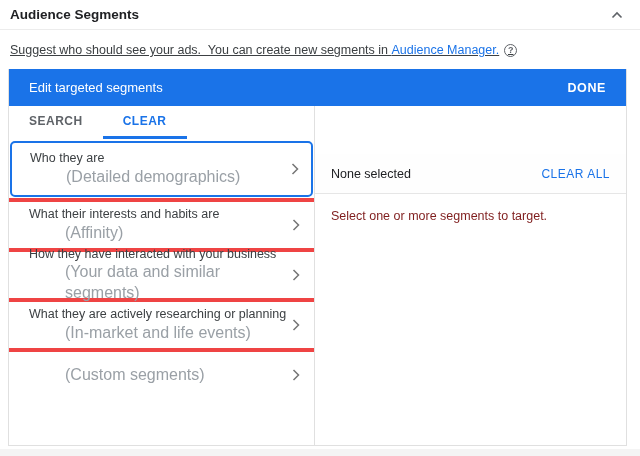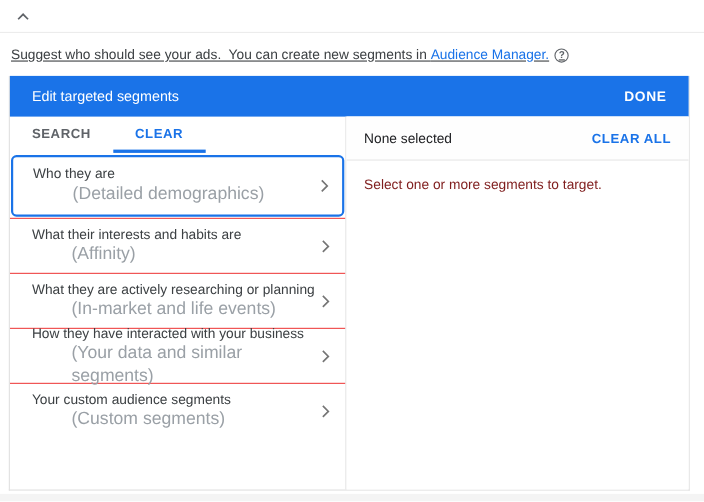--- a/index.html
+++ b/index.html
@@ -79,21 +79,21 @@
     font-family: "Liberation Sans", sans-serif;
   }
   .tab.active { color: #1a73e8; border-bottom: 3px solid #1a73e8; }
 
   .seg-list { flex: 1; overflow: hidden; }
   .seg-item {
     height: 50px;
     padding: 0 14px 0 20px;
     display: flex; align-items: center; justify-content: space-between;
     cursor: pointer;
-    border-top: 1px solid #ef4444;
+    border-top: 4px solid #ef4444;
   }
   .seg-item.selected {
     height: 56px;
     margin: 2px 1px 1px 1px;
     border: 2px solid #1a73e8;
     border-radius: 5px;
     padding: 0 12px 0 18px;
   }
   .seg-text { line-height: 1.3; }
   .seg-title { font-size: 12.5px; color: #3c4043; }
@@ -101,39 +101,41 @@
   .chevron-right { flex: 0 0 auto; display: flex; align-items: center; }
 
   
   .right-col { flex: 1; display: flex; flex-direction: column; background: #fff; }
   .right-header {
     height: 40px; flex: 0 0 40px;
     border-bottom: 1px solid #e6e6e6;
     display: flex; align-items: center; justify-content: space-between;
     padding: 0 16px;
     background: #fefefe;
+    margin-top: 48px;
   }
   .none-selected { font-size: 12.5px; color: #202124; }
   .clear-all-btn {
-    font-size: 12px; font-weight: bold; letter-spacing: 0.5px;
+    font-size: 12px; font-weight: normal; letter-spacing: 0.5px;
     color: #1a73e8; cursor: pointer; background: none; border: none;
     font-family: "Liberation Sans", sans-serif;
   }
   .right-message { padding: 15px 16px; font-size: 12.5px; color: #7f1d1d; }
 
   .page-footer-strip {
     position: absolute; left: 0; right: 0; bottom: 0; height: 7px;
     background: #f4f4f4;
   }
   svg { display: block; }
 </style>
 </head>
 <body>
 
 <div class="section-header">
+  <div class="section-title">Audience Segments</div>
   <div class="collapse-btn">
     <span>
       <svg width="12" height="8" viewBox="0 0 12 8">
           <path d="M1.5 6.5 L6 2 L10.5 6.5" fill="none" stroke="#5f6368" stroke-width="1.6"></path>
         </svg>
     </span>
   </div>
 </div>
 
 <div class="description">
@@ -177,46 +179,45 @@
           </div>
           <span class="chevron-right">
             <svg width="8" height="12" viewBox="0 0 8 12">
                 <path d="M1.5 1 L6.5 6 L1.5 11" fill="none" stroke="#757575" stroke-width="1.5"></path>
               </svg>
           </span>
         </div>
 
         <div class="seg-item">
           <div class="seg-text">
+            <div class="seg-title">How they have interacted with your business</div>
+            <div class="seg-sub">(Your data and similar segments)</div>
+          </div>
+          <span class="chevron-right">
+            <svg width="8" height="12" viewBox="0 0 8 12">
+                <path d="M1.5 1 L6.5 6 L1.5 11" fill="none" stroke="#757575" stroke-width="1.5"></path>
+              </svg>
+          </span>
+        </div>
+
+        <div class="seg-item">
+          <div class="seg-text">
             <div class="seg-title">What they are actively researching or planning</div>
             <div class="seg-sub">(In-market and life events)</div>
           </div>
           <span class="chevron-right">
             <svg width="8" height="12" viewBox="0 0 8 12">
                 <path d="M1.5 1 L6.5 6 L1.5 11" fill="none" stroke="#757575" stroke-width="1.5"></path>
               </svg>
           </span>
         </div>
 
-        <div class="seg-item">
-          <div class="seg-text">
-            <div class="seg-title">How they have interacted with your business</div>
-            <div class="seg-sub">(Your data and similar segments)</div>
-          </div>
-          <span class="chevron-right">
-            <svg width="8" height="12" viewBox="0 0 8 12">
-                <path d="M1.5 1 L6.5 6 L1.5 11" fill="none" stroke="#757575" stroke-width="1.5"></path>
-              </svg>
-          </span>
-        </div>
-
-
-        <div class="seg-item">
-          <div class="seg-text">
-            <div class="seg-title">Your custom audience segments</div>
+
+        <div class="seg-item">
+          <div class="seg-text">
             <div class="seg-sub">(Custom segments)</div>
           </div>
           <span class="chevron-right">
             <svg width="8" height="12" viewBox="0 0 8 12">
                 <path d="M1.5 1 L6.5 6 L1.5 11" fill="none" stroke="#757575" stroke-width="1.5"></path>
               </svg>
           </span>
         </div>
 
       </div>

